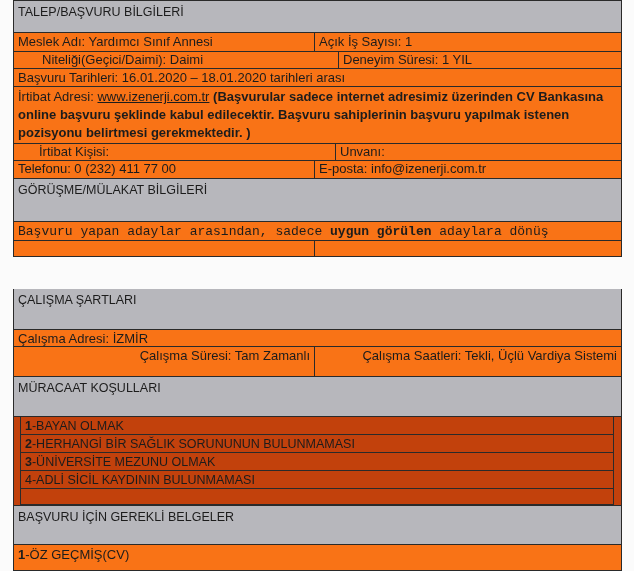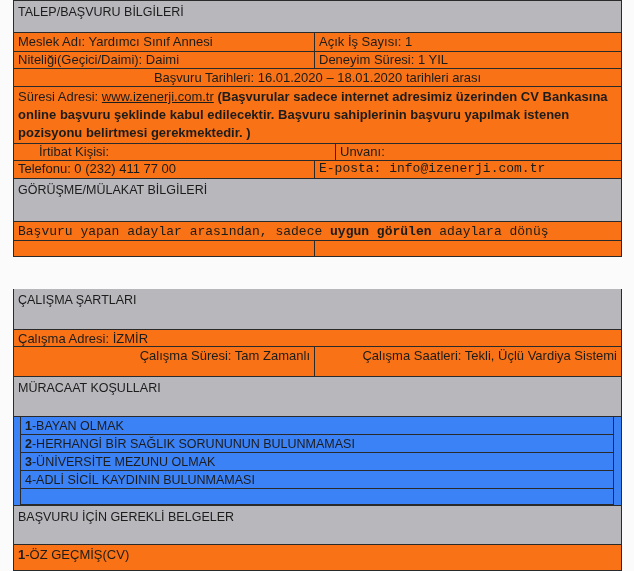--- a/index.html
+++ b/index.html
@@ -10,58 +10,58 @@
          font-weight:normal; font-size:12.5px; padding:4px 4px 0 4px; box-sizing:border-box; }
   .row { border:1px solid #2a2a2a; border-top:none; box-sizing:border-box;
          font-size:13px; display:flex; background:#f97316; }
   .cell { padding:1px 4px; box-sizing:border-box; white-space:nowrap; overflow:hidden; }
   .cell.left { width:301px; border-right:1px solid #2a2a2a; }
   .cell.right { flex:1; }
   .cell.full { flex:1; white-space:normal; line-height:18px; }
   .bold { font-weight:bold; }
   .link { text-decoration:underline; }
   .list-wrap { border-left:1px solid #2a2a2a; border-right:1px solid #2a2a2a;
-               padding:0 0 0 6px; box-sizing:border-box; background:#3b82f6; }
+               padding:0 0 0 6px; box-sizing:border-box; background:#c2410c; }
   .list-box { border:1px solid #2a2a2a; border-top:none; width:594px; box-sizing:border-box; }
   .list-item { border-bottom:1px solid #2a2a2a; font-size:12.5px; padding:1px 4px;
                height:18px; box-sizing:border-box; line-height:16px; }
   .list-item:last-child { border-bottom:none; height:15px; }
   .num { font-weight:bold; }
 </style>
 </head>
 <body>
 
 <div class="doc">
 
   <div class="hdr" style="height:33px;border-top:1px solid #2a2a2a;">
     <span>TALEP/BAŞVURU BİLGİLERİ</span>
   </div>
   <div class="row" style="height:19px;">
     <div class="cell left">Meslek Adı:  Yardımcı Sınıf Annesi</div>
     <div class="cell right">Açık İş Sayısı: 1</div>
   </div>
-  <div class="row" style="height:17px;">
+  <div class="row" style="height:17px;padding-left:24px;">
     <div class="cell left" style="padding-top:0;">Niteliği(Geçici/Daimi): Daimi</div>
     <div class="cell right" style="padding-top:0;">Deneyim Süresi: 1 YIL</div>
   </div>
-  <div class="row" style="height:18px;text-align:center;">
+  <div class="row" style="height:18px;">
     <div class="cell full" style="line-height:16px;">Başvuru Tarihleri: 16.01.2020 – 18.01.2020 tarihleri arası</div>
   </div>
   <div class="row" style="height:57px;">
     <div class="cell full">
-      <span>Süresi Adresi:  </span><span class="link">www.izenerji.com.tr</span><span class="bold">  (Başvurular sadece internet adresimiz üzerinden CV Bankasına online başvuru şeklinde kabul edilecektir. Başvuru sahiplerinin başvuru yapılmak istenen pozisyonu belirtmesi gerekmektedir. )</span>
+      <span>İrtibat Adresi:  </span><span class="link">www.izenerji.com.tr</span><span class="bold">  (Başvurular sadece internet adresimiz üzerinden CV Bankasına online başvuru şeklinde kabul edilecektir. Başvuru sahiplerinin başvuru yapılmak istenen pozisyonu belirtmesi gerekmektedir. )</span>
     </div>
   </div>
   <div class="row" style="height:17px;">
     <div class="cell left" style="padding-top:0;margin-left:21px;">İrtibat Kişisi:</div>
     <div class="cell right" style="padding-top:0;">Unvanı:</div>
   </div>
   <div class="row" style="height:18px;">
     <div class="cell left" style="padding-top:0;">Telefonu: 0 (232) 411 77 00</div>
-    <div class="cell right" style="padding-top:0;font-family:Liberation Mono, monospace;">E-posta: info@izenerji.com.tr</div>
+    <div class="cell right" style="padding-top:0;">E-posta: info@izenerji.com.tr</div>
   </div>
 
   <div class="hdr" style="height:43px;">
     <span>GÖRÜŞME/MÜLAKAT BİLGİLERİ</span>
   </div>
   <div class="row" style="height:19px;">
     <div class="cell full" style="line-height:17px;font-family:Liberation Mono, monospace;">
       <span>Başvuru yapan adaylar arasından, sadece </span><span class="bold">uygun görülen</span><span> adaylara dönüş yapılacaktır.</span>
     </div>
   </div>

